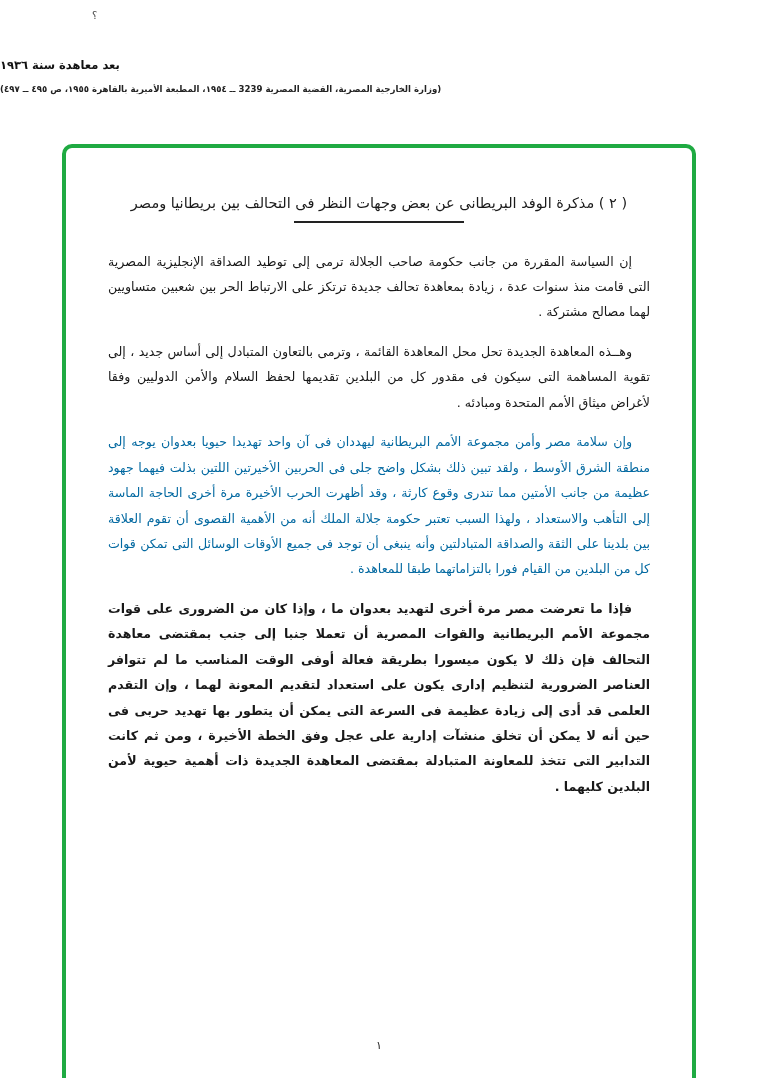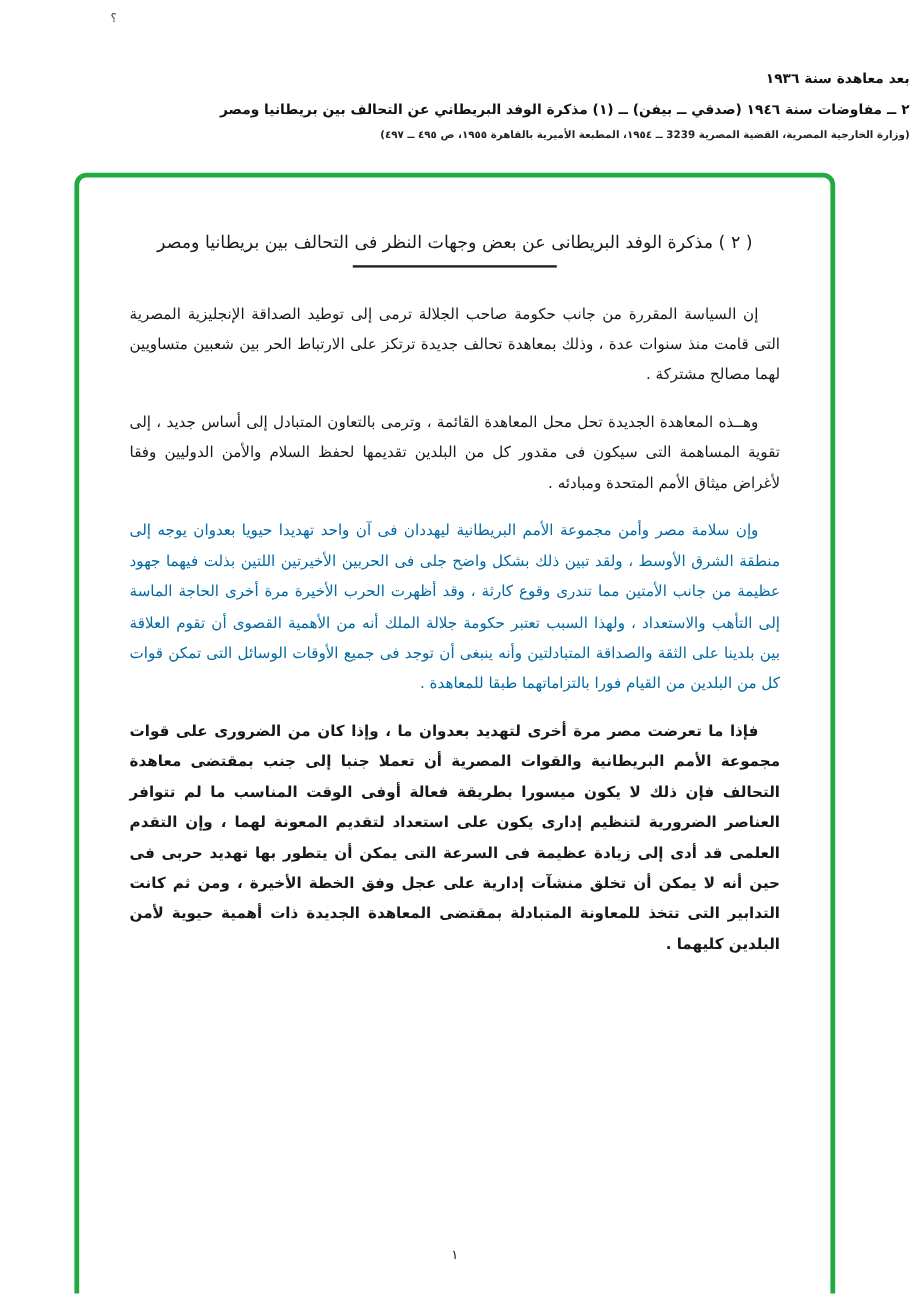--- a/index.html
+++ b/index.html
@@ -25,21 +25,21 @@
     top: 10px;
     left: 92px;
     font-size: 10px;
     color: #444;
   }
   .header-block {
     position: absolute;
     top: 58px;
     left: 0;
     right: 0;
-    text-align: right;
+    text-align: left;
     direction: rtl;
   }
   .header-line-1 {
     font-size: 11.5px;
     font-weight: bold;
     letter-spacing: 0.2px;
     margin-bottom: 12px;
   }
   .header-line-2 {
     font-size: 11.5px;
@@ -111,30 +111,29 @@
 </style>
 </head>
 <body>
 
 <div class="page">
 
   <div class="corner-mark">؟</div>
 
   <div class="header-block">
     <div class="header-line-1">بعد معاهدة سنة ١٩٣٦</div>
-    <div class="header-line-2">٢ ــ مفاوضات سنة ١٩٤٦ (صدقي ــ بيفن) ــ (١) مذكرة الوفد البريطاني عن التحالف بين بريطانيا ومصر</div>
     <div class="header-line-3">(وزارة الخارجية المصرية، القضية المصرية 3239 ــ ١٩٥٤، المطبعة الأميرية بالقاهرة ١٩٥٥، ص ٤٩٥ ــ ٤٩٧)</div>
   </div>
 
   <div class="framed">
     <div class="doc-body">
       <div class="doc-title">( ٢ ) مذكرة الوفد البريطانى عن بعض وجهات النظر فى التحالف بين بريطانيا ومصر</div>
       <div class="title-rule"></div>
 
-      <p class="para">إن السياسة المقررة من جانب حكومة صاحب الجلالة ترمى إلى توطيد الصداقة الإنجليزية المصرية التى قامت منذ سنوات عدة ، وذلك بمعاهدة تحالف جديدة ترتكز على الارتباط الحر بين شعبين متساويين لهما مصالح مشتركة .</p>
+      <p class="para">إن السياسة المقررة من جانب حكومة صاحب الجلالة ترمى إلى توطيد الصداقة الإنجليزية المصرية التى قامت منذ سنوات عدة ، زيادة بمعاهدة تحالف جديدة ترتكز على الارتباط الحر بين شعبين متساويين لهما مصالح مشتركة .</p>
       <p class="para">وهــذه المعاهدة الجديدة تحل محل المعاهدة القائمة ، وترمى بالتعاون المتبادل إلى أساس جديد ، إلى تقوية المساهمة التى سيكون فى مقدور كل من البلدين تقديمها لحفظ السلام والأمن الدوليين وفقا لأغراض ميثاق الأمم المتحدة ومبادئه .</p>
       <p class="para faded">وإن سلامة مصر وأمن مجموعة الأمم البريطانية ليهددان فى آن واحد تهديدا حيويا بعدوان يوجه إلى منطقة الشرق الأوسط ، ولقد تبين ذلك بشكل واضح جلى فى الحربين الأخيرتين اللتين بذلت فيهما جهود عظيمة من جانب الأمتين مما تندرى وقوع كارثة ، وقد أظهرت الحرب الأخيرة مرة أخرى الحاجة الماسة إلى التأهب والاستعداد ، ولهذا السبب تعتبر حكومة جلالة الملك أنه من الأهمية القصوى أن تقوم العلاقة بين بلدينا على الثقة والصداقة المتبادلتين وأنه ينبغى أن توجد فى جميع الأوقات الوسائل التى تمكن قوات كل من البلدين من القيام فورا بالتزاماتهما طبقا للمعاهدة .</p>
       <p class="para last">فإذا ما تعرضت مصر مرة أخرى لتهديد بعدوان ما ، وإذا كان من الضرورى على قوات مجموعة الأمم البريطانية والقوات المصرية أن تعملا جنبا إلى جنب بمقتضى معاهدة التحالف فإن ذلك لا يكون ميسورا بطريقة فعالة أوفى الوقت المناسب ما لم تتوافر العناصر الضرورية لتنظيم إدارى يكون على استعداد لتقديم المعونة لهما ، وإن التقدم العلمى قد أدى إلى زيادة عظيمة فى السرعة التى يمكن أن يتطور بها تهديد حربى فى حين أنه لا يمكن أن تخلق منشآت إدارية على عجل وفق الخطة الأخيرة ، ومن ثم كانت التدابير التى تتخذ للمعاونة المتبادلة بمقتضى المعاهدة الجديدة ذات أهمية حيوية لأمن البلدين كليهما .</p>
     </div>
   </div>
 
   <div class="page-number">١</div>
 
 </div>
 

